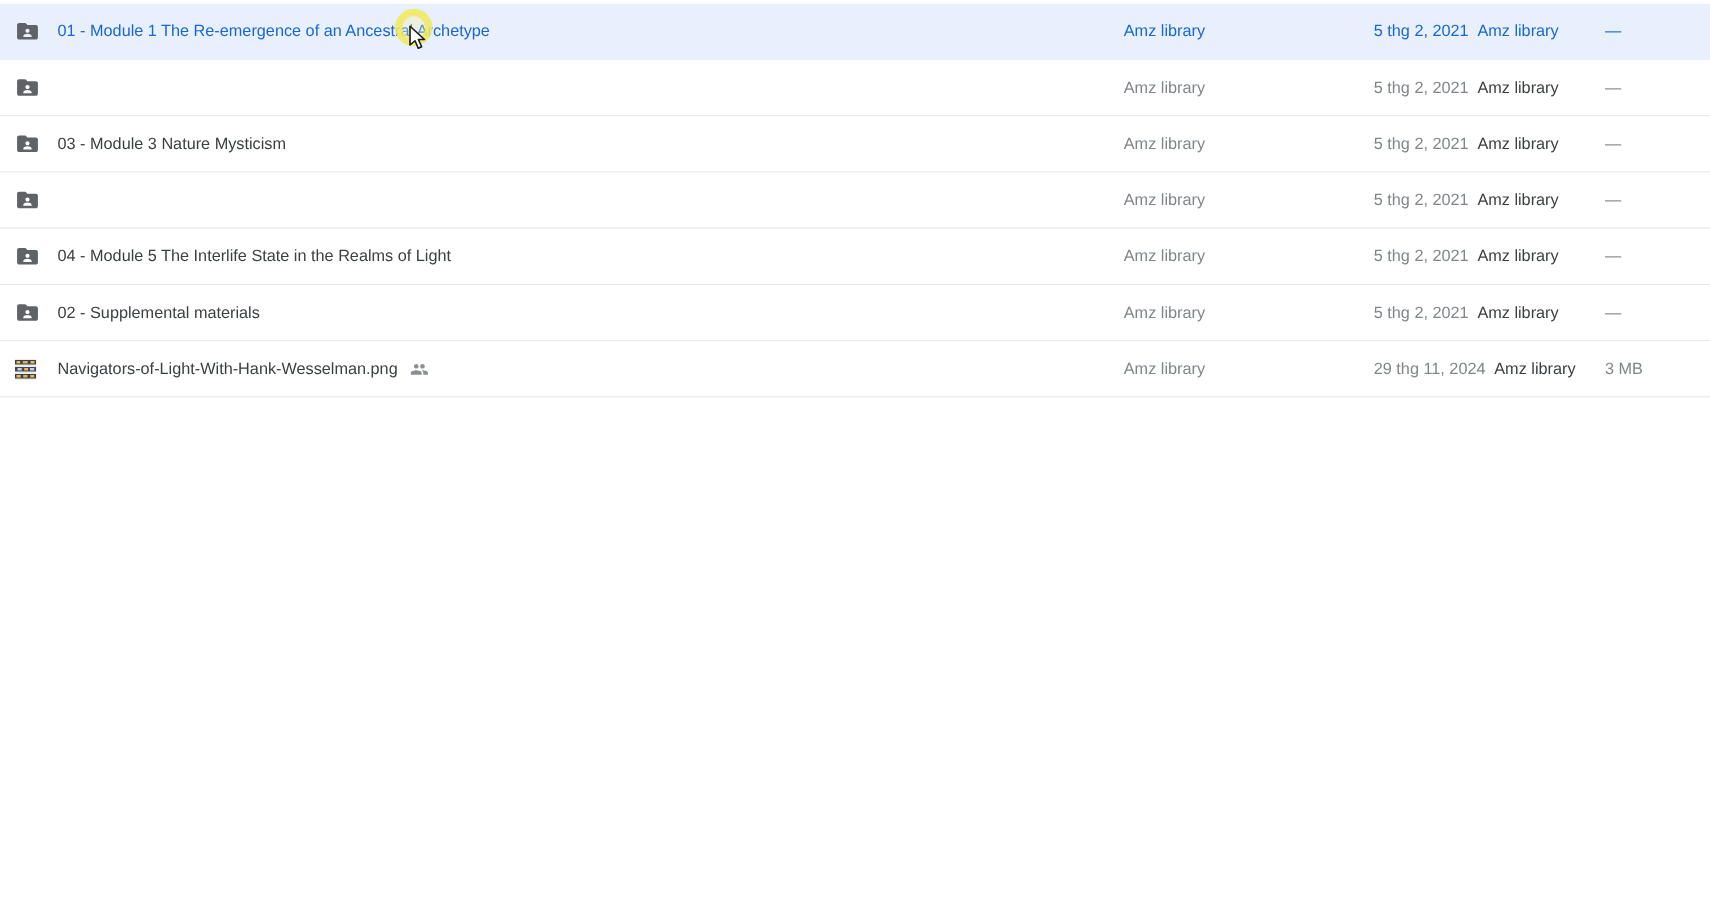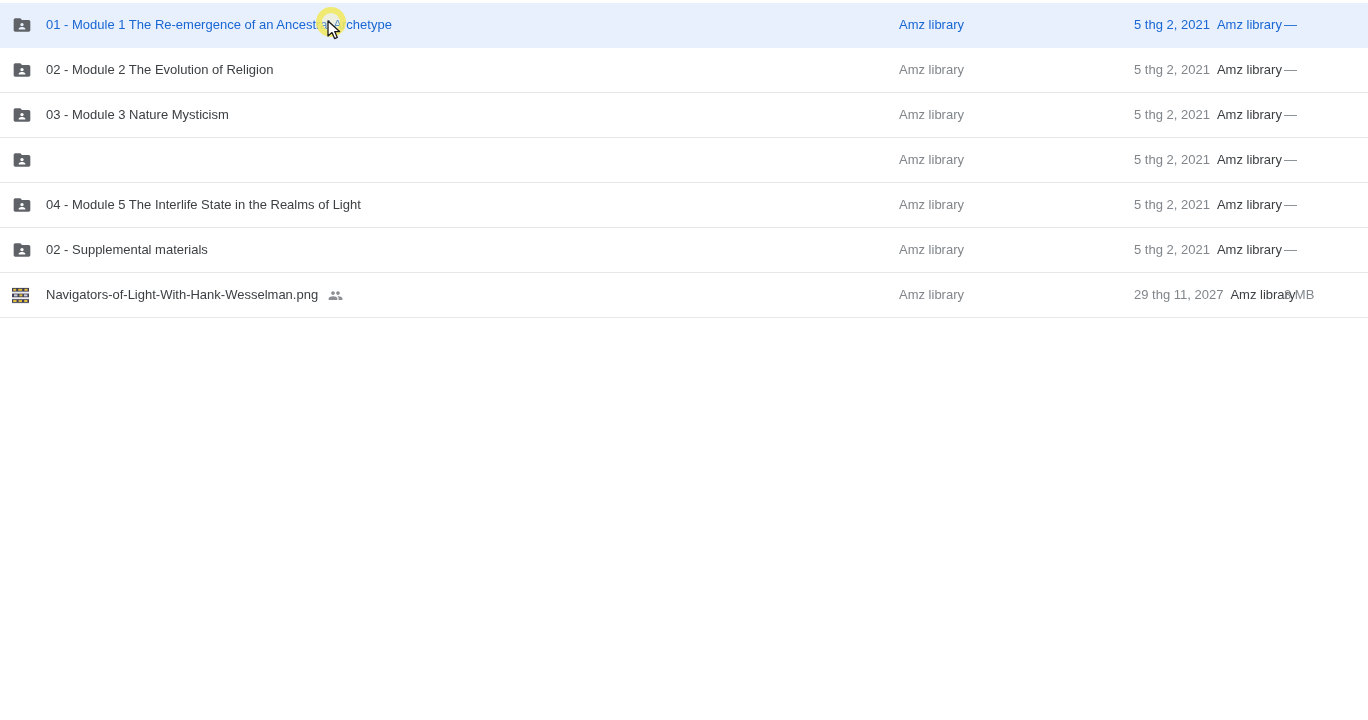--- a/index.html
+++ b/index.html
@@ -24,21 +24,21 @@
   .cell{
     position:absolute;top:0;height:100%;
     display:flex;align-items:center;
     font-size:13px;line-height:44px;
     white-space:nowrap;
     color:#80868b;
   }
   .cell-icon{left:12px;}
   .cell-name{left:46px;max-width:820px;color:#3c4043;font-weight:500;}
   .cell-owner{left:899px;}
-  .cell-modified{left:1134px;}
+  .cell-modified{left:1099px;}
   .modified-by{color:#3c4043;font-weight:500;margin-left:7px;}
   .cell-size{left:1284px;}
   .row.selected .cell,
   .row.selected .cell-name,
   .row.selected .modified-by,
   .row.selected .modified-date{color:#1967d2;}
   .folder-svg{display:block;}
   .row.selected .folder-svg path{fill:#5f6368;}
   .people-badge{display:inline-flex;margin-left:10px;align-items:center;}
   
@@ -74,21 +74,20 @@
     </span>
     <span class="cell cell-size">—</span>
   </div>
 
   <div class="row">
     <span class="cell cell-icon">
       <svg class="folder-svg" width="20" height="20" viewBox="0 0 24 24">
           <path fill="#5f6368" fill-rule="evenodd" d="M20 6h-8l-2-2H4c-1.1 0-2 .9-2 2v12c0 1.1.9 2 2 2h16c1.1 0 2-.9 2-2V8c0-1.1-.9-2-2-2zm-8 3.5c1.1 0 2 .9 2 2s-.9 2-2 2-2-.9-2-2 .9-2 2-2zm4 8H8v-1c0-1.33 2.67-2 4-2s4 .67 4 2v1z"></path>
         </svg>
     </span>
-    <span class="cell cell-name">02 - Module 2 The Evolution of Religion</span>
     <span class="cell cell-owner">Amz library</span>
     <span class="cell cell-modified">
       <span class="modified-date">5 thg 2, 2021</span>
       <span class="modified-by">Amz library</span>
     </span>
     <span class="cell cell-size">—</span>
   </div>
 
   <div class="row">
     <span class="cell cell-icon">
@@ -170,21 +169,21 @@
     <span class="cell cell-name">
       <span>Navigators-of-Light-With-Hank-Wesselman.png</span>
       <span class="people-badge">
         <svg width="15" height="15" viewBox="0 0 24 24">
             <path fill="#8b8f94" d="M16 11c1.66 0 2.99-1.34 2.99-3S17.66 5 16 5c-1.66 0-3 1.34-3 3s1.34 3 3 3zm-8 0c1.66 0 2.99-1.34 2.99-3S9.66 5 8 5C6.34 5 5 6.34 5 8s1.34 3 3 3zm0 2c-2.33 0-7 1.17-7 3.5V19h14v-2.5c0-2.33-4.67-3.5-7-3.5zm8 0c-.29 0-.62.02-.97.05 1.16.84 1.97 1.97 1.97 3.45V19h6v-2.5c0-2.33-4.67-3.5-7-3.5z"></path>
           </svg>
       </span>
     </span>
     <span class="cell cell-owner">Amz library</span>
     <span class="cell cell-modified">
-      <span class="modified-date">29 thg 11, 2027</span>
+      <span class="modified-date">29 thg 11, 2024</span>
       <span class="modified-by">Amz library</span>
     </span>
     <span class="cell cell-size">3 MB</span>
   </div>
 
 </div>
 
 <div class="click-ring"></div>
 <div class="cursor">
   <svg width="16" height="22" viewBox="0 0 16 22">

